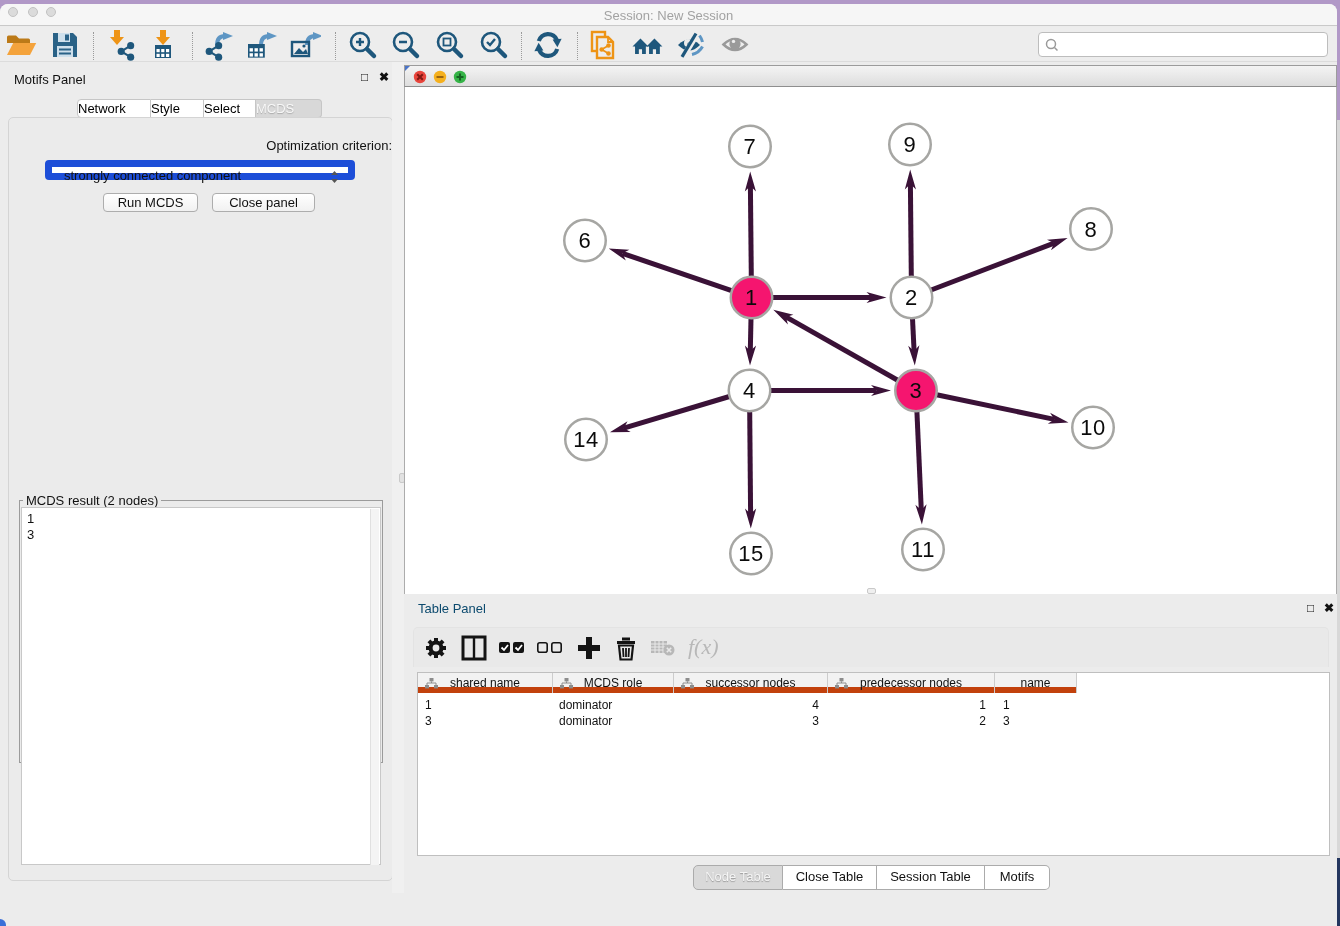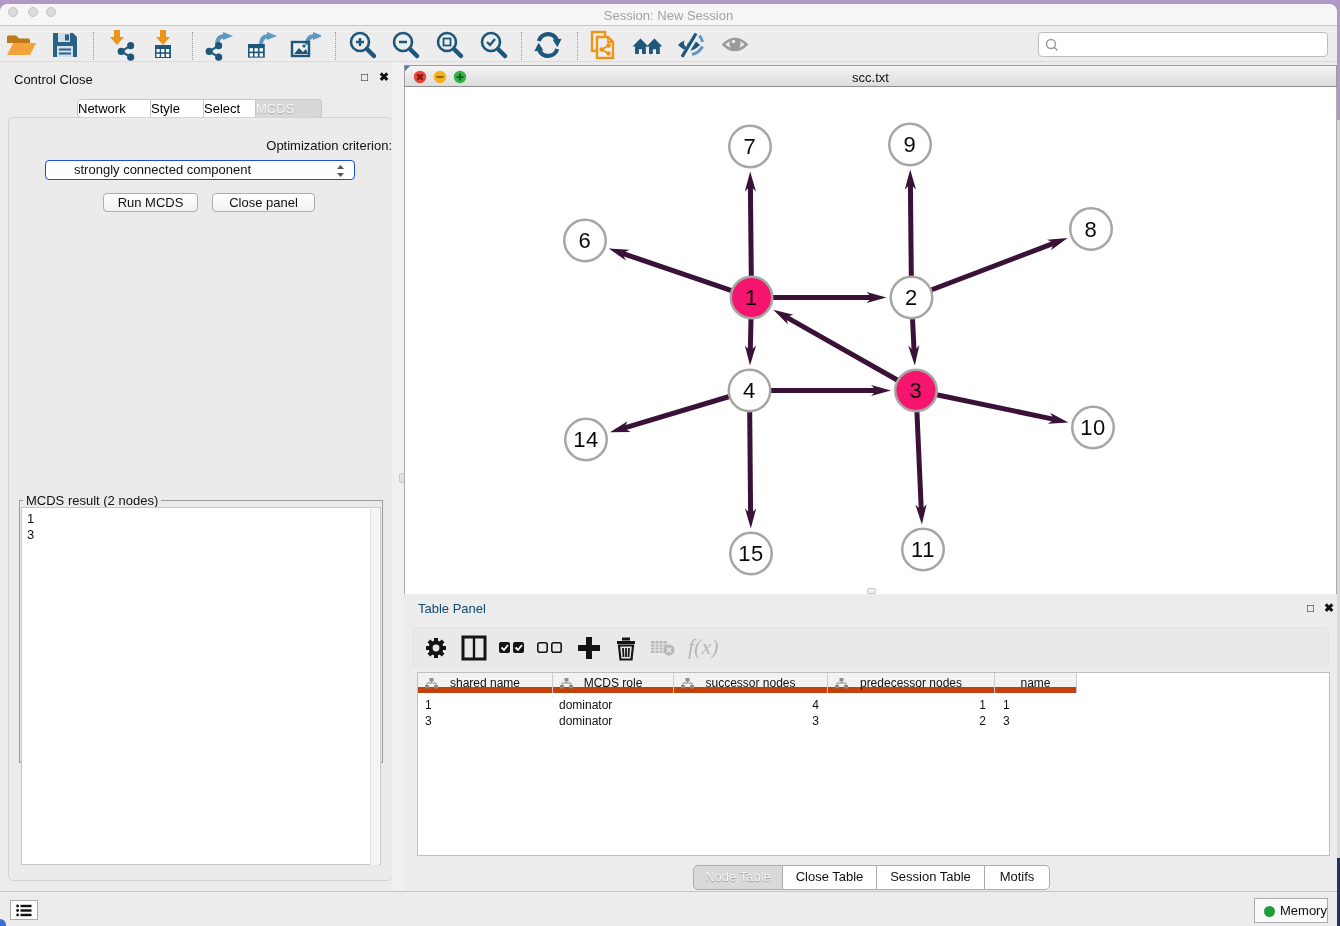--- a/index.html
+++ b/index.html
@@ -16,21 +16,21 @@
 #search svg{position:absolute;left:5px;top:4px}
 #main{position:absolute;left:0;top:58px;width:100%;height:831px;background:#ECECEC}
 
 #cp{position:absolute;left:0;top:0;width:392px;height:831px}
 #cphead{position:absolute;left:14px;top:10px;font-size:13px;color:#111}
 .winbtn{position:absolute;top:8px;font-size:12px;color:#111}
 .tab{position:absolute;top:37px;height:19px;border:1px solid #C6C6C6;background:#fff;color:#000;font-size:13px;line-height:18px}
 .tabsel{background:#D8D8D8;color:#F8F8F8;text-shadow:0 1px 1px #aaa}
 #cpbody{position:absolute;left:8px;top:55px;width:385px;height:764px;background:#EBEBEB;border:1px solid #D4D4D4;border-radius:5px}
 #optlabel{position:absolute;left:0;top:20px;width:100%;text-align:right;font-size:13px;color:#111}
-#optsel{position:absolute;left:36px;top:42px;width:310px;height:20px;background:#fff;border:1px solid #1d4ed8;border-radius:4px;font-size:13px;color:#111;line-height:18px;padding-left:28px}
+#optsel{position:absolute;left:36px;top:42px;width:310px;height:20px;background:#fff;border:7px solid #1d4ed8;border-radius:4px;font-size:13px;color:#111;line-height:18px;padding-left:12px}
 .btn{position:absolute;top:75px;height:19px;background:linear-gradient(#fff,#F1F1F1);border:1px solid #ADADAD;border-radius:4px;font-size:13px;color:#111;text-align:center;line-height:17px}
 #mcdsbox{position:absolute;left:10px;top:382px;width:364px;height:263px}
 #mcdslegend{position:absolute;left:4px;top:-7px;background:#EBEBEB;padding:0 3px;font-size:13px;color:#111}
 #mcdsborder{position:absolute;left:0;top:0;width:100%;height:100%;border:1px solid #9B9B9B}
 #mcdswhite{position:absolute;left:2px;top:7px;width:360px;height:358px;background:#fff;border:1px solid #C8C8C8}
 #mcdstext{position:absolute;left:5px;top:3px;font-size:13px;color:#111;line-height:16px}
 #mcdssb{position:absolute;right:1px;top:1px;width:9px;height:356px;background:#F4F4F4;border-left:1px solid #E0E0E0}
 
 #vsplit{position:absolute;left:392px;top:0;width:12px;height:831px;background:#F0F0F0}
 #vknob{position:absolute;left:7px;top:411px;width:6px;height:10px;background:#E2E2E2;border:1px solid #C9C9C9;border-radius:2px}
@@ -197,21 +197,21 @@
         </svg></div>
  <div id="search">
         <svg width="16" height="16" viewBox="0 0 16 16">
           <circle cx="7" cy="7" r="4.5" fill="none" stroke="#9a9a9a" stroke-width="1.5"></circle>
           <line x1="10.5" y1="10.5" x2="13.5" y2="13.5" stroke="#9a9a9a" stroke-width="1.5"></line>
         </svg>
       </div>
 </div>
 <div id="main">
  <div id="cp">
-  <div id="cphead">Control Close</div>
+  <div id="cphead">Motifs Panel</div>
   <div class="winbtn" style="left:361px">□</div>
         <div class="winbtn" style="left:379px;font-weight:bold">✖</div>
   <div class="tab" style="left:77px;width:74px;border-radius:4px 0 0 4px">Network</div>
   <div class="tab" style="left:151px;width:53px;border-left:none">Style</div>
   <div class="tab" style="left:204px;width:52px;border-left:none">Select</div>
   <div class="tab tabsel" style="left:256px;width:66px;border-left:none;border-radius:0 4px 4px 0">MCDS</div>
   <div id="cpbody">
    <div id="optlabel">Optimization criterion:</div>
    <div id="optsel">strongly connected component
      <svg width="9" height="14" viewBox="0 0 9 14" style="position:absolute;right:9px;top:3px">
@@ -242,21 +242,20 @@
             <path d="M4.2 4.2 L9.8 9.8 M9.8 4.2 L4.2 9.8" stroke="#801812" stroke-width="2"></path>
           </svg>
    <svg class="mac" style="left:28px" width="14" height="14" viewBox="0 0 14 14">
             <circle cx="7" cy="7" r="6.2" fill="#F5B01D"></circle>
             <path d="M3.5 7 H10.5" stroke="#9A6410" stroke-width="2"></path>
           </svg>
    <svg class="mac" style="left:48px" width="14" height="14" viewBox="0 0 14 14">
             <circle cx="7" cy="7" r="6.2" fill="#35B347"></circle>
             <path d="M7 3.5 V10.5 M3.5 7 H10.5" stroke="#156322" stroke-width="2"></path>
           </svg>
-   <div id="nettext">scc.txt</div>
   </div>
   <div id="netcanvas">
    <svg width="933" height="507" viewBox="404 86.5 933 507" font-family="Liberation Sans,sans-serif">
 <line x1="750.3" y1="276.0" x2="749.4" y2="185.5" stroke="#3A1237" stroke-width="5.0"></line>
 <polygon points="749.2,171.0 755.0,190.9 749.4,185.5 743.8,191.1" fill="#3A1237"></polygon>
 <line x1="730.6" y1="290.2" x2="621.4" y2="252.8" stroke="#3A1237" stroke-width="5.0"></line>
 <polygon points="607.7,248.1 628.4,249.3 621.4,252.8 624.8,259.9" fill="#3A1237"></polygon>
 <line x1="771.5" y1="297.0" x2="871.0" y2="297.0" stroke="#3A1237" stroke-width="5.0"></line>
 <polygon points="885.5,297.0 865.5,302.6 871.0,297.0 865.5,291.4" fill="#3A1237"></polygon>
 <line x1="750.0" y1="318.0" x2="749.3" y2="350.5" stroke="#3A1237" stroke-width="5.0"></line>
@@ -401,28 +400,14 @@
    <div class="cell" style="left:256px;top:40px;width:145px;text-align:right">3</div>
    <div class="cell" style="left:410px;top:40px;width:158px;text-align:right">2</div>
    <div class="cell" style="left:585px;top:40px">3</div>
   </div>
   <div class="btab btabsel" style="left:289px;width:90px;border-radius:5px 0 0 5px;position:absolute;top:267px">Node Table</div>
   <div class="btab" style="left:379px;width:94px;border-left:none;position:absolute;top:267px">Close Table</div>
   <div class="btab" style="left:473px;width:108px;border-left:none;position:absolute;top:267px">Session Table</div>
   <div class="btab" style="left:581px;width:65px;border-left:none;border-radius:0 5px 5px 0;position:absolute;top:267px">Motifs</div>
  </div>
 </div>
-<div id="status">
- <div id="listbtn"><svg width="16" height="13" viewBox="0 0 16 13" style="margin:3px 0 0 5px">
-          <circle cx="1.6" cy="2" r="1.4" fill="#111"></circle>
-          <circle cx="1.6" cy="6.5" r="1.4" fill="#111"></circle>
-          <circle cx="1.6" cy="11" r="1.4" fill="#111"></circle>
-          <rect x="4.5" y="0.8" width="11" height="2.4" fill="#111"></rect>
-          <rect x="4.5" y="5.3" width="11" height="2.4" fill="#111"></rect>
-          <rect x="4.5" y="9.8" width="11" height="2.4" fill="#111"></rect>
-        </svg></div>
- <div id="membtn">
-        <div id="memdot"></div>
-        <div id="memtxt">Memory</div>
-      </div>
-</div>
 <div id="blcorner"></div>
 </div>
 
 </body></html>

